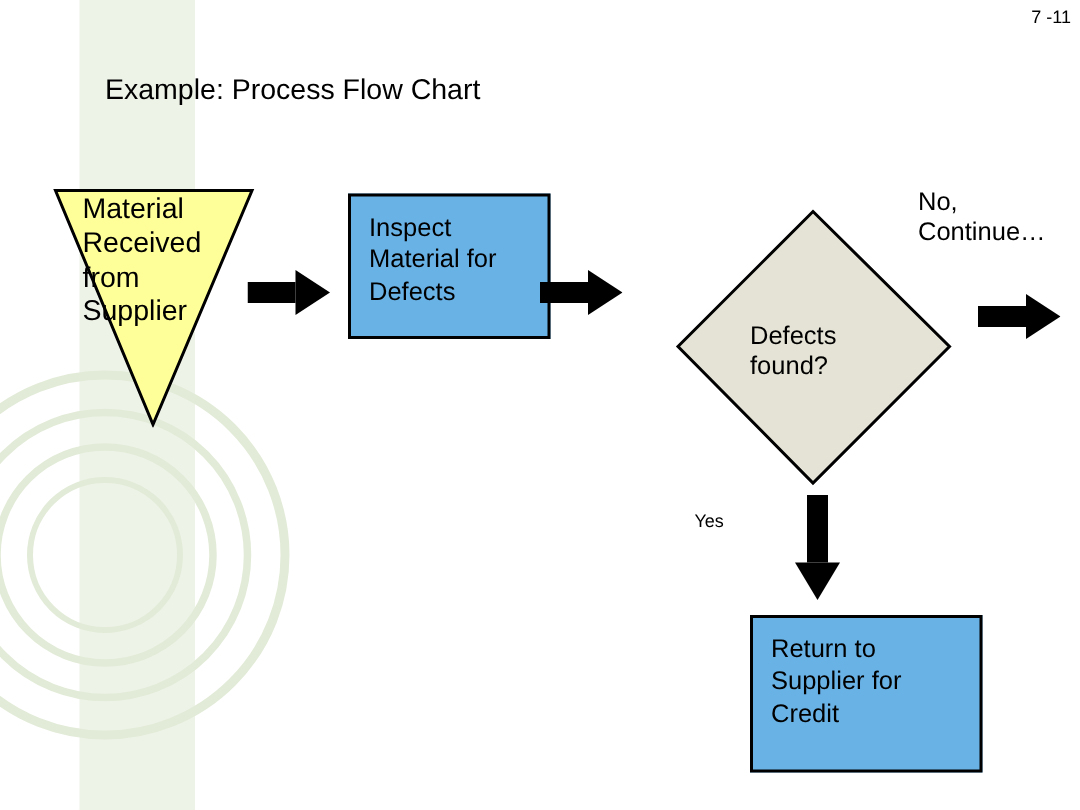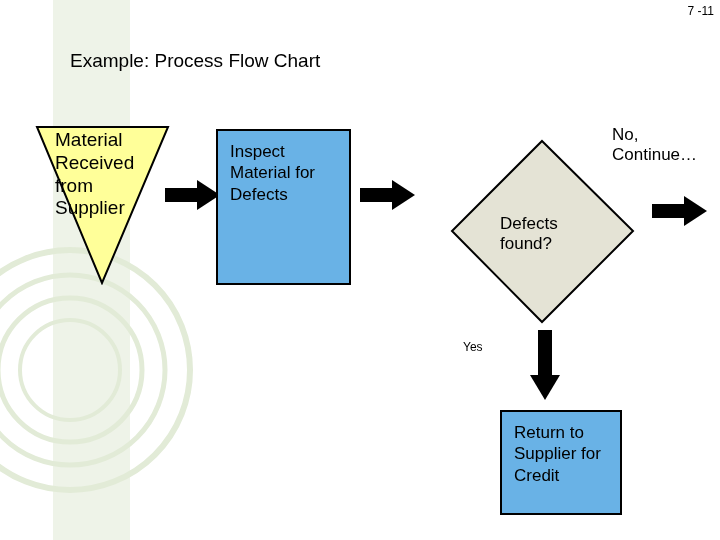--- a/index.html
+++ b/index.html
@@ -69,29 +69,29 @@
   
   .rect {
     border: 2px solid #000;
     background: #69b2e6;
     font-size: 17px;
     line-height: 1.25;
     padding: 10px 12px;
     box-sizing: border-box;
   }
   .rect1 {
-    left: 216px;
+    left: 232px;
     top: 129px;
     width: 135px;
-    height: 156px;
+    height: 97px;
   }
   .rect2 {
     left: 500px;
     top: 410px;
-    width: 122px;
+    width: 155px;
     height: 105px;
   }
 
   
   .diamond-wrap {
     left: 450px;
     top: 139px;
     width: 185px;
     height: 185px;
   }

